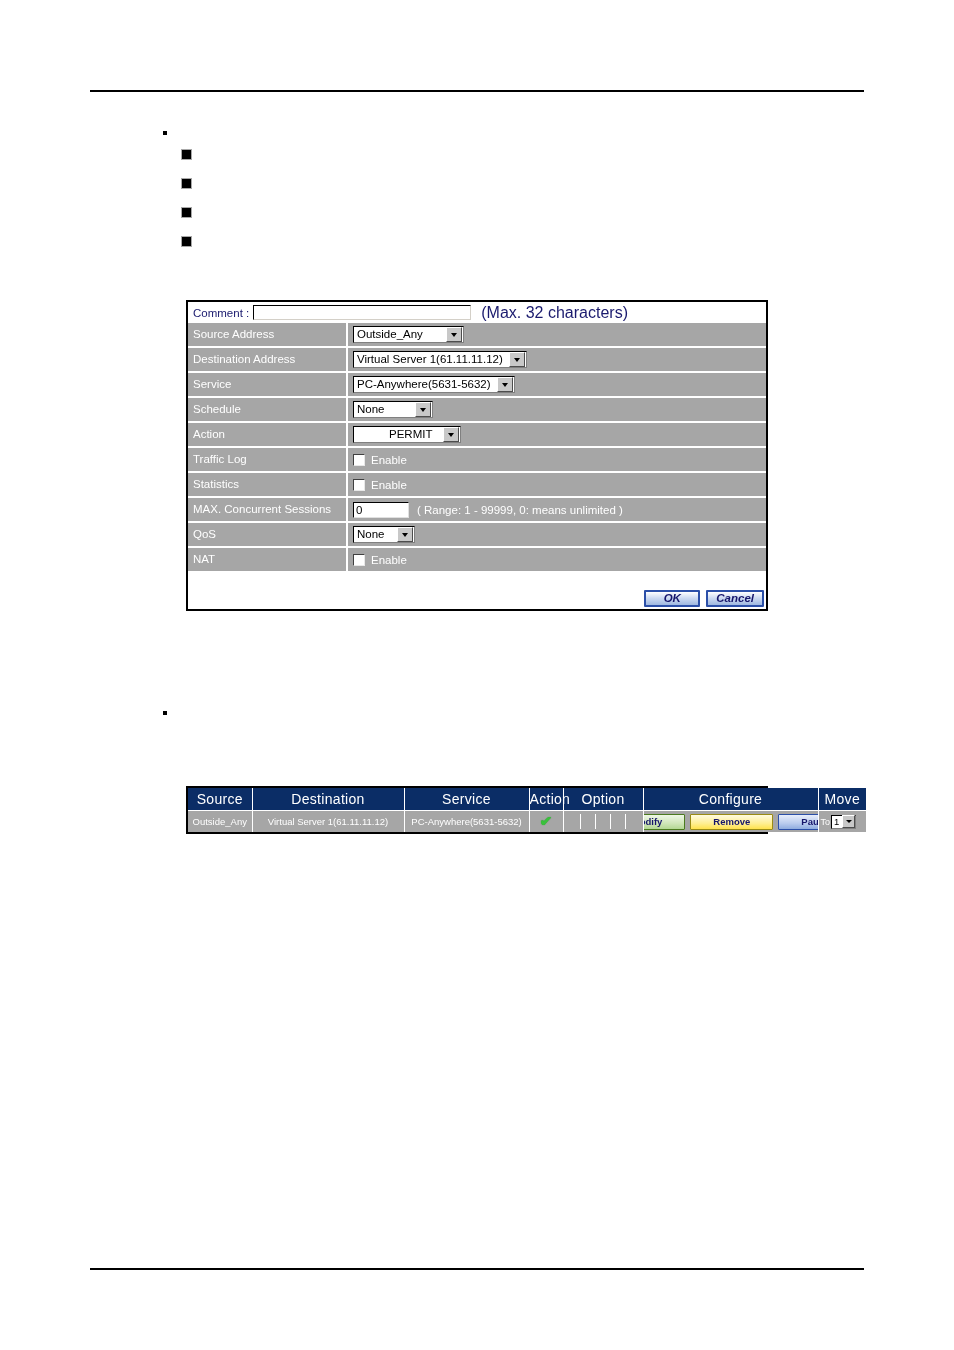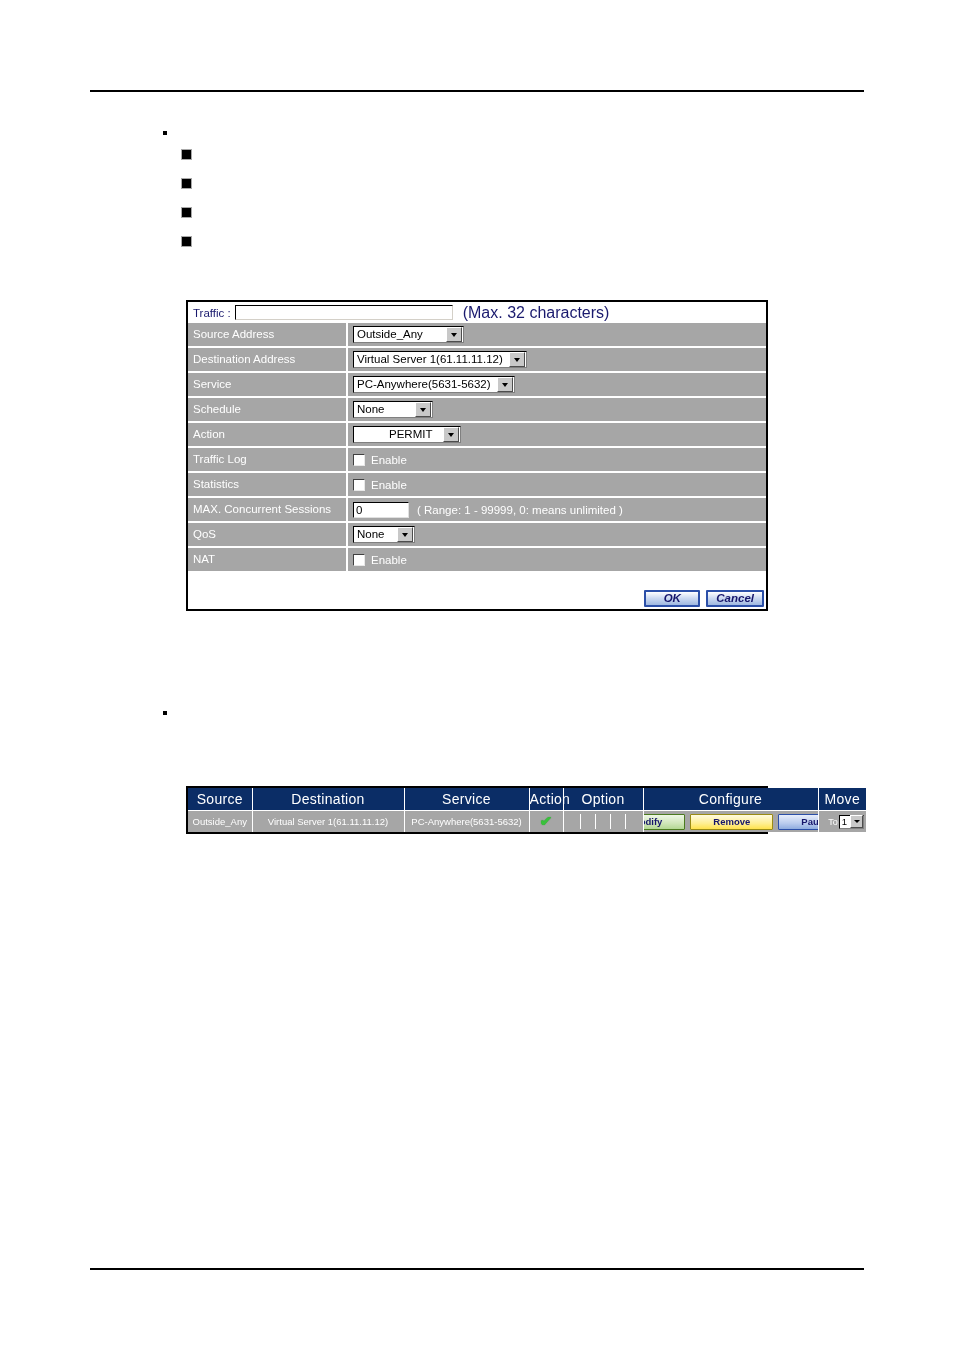--- a/index.html
+++ b/index.html
@@ -332,21 +332,21 @@
   }
   .btn-pause {
     background: linear-gradient(to bottom,#e8eefb 0%, #b9cbee 60%, #8facdf 100%);
     border: 1.5px solid #2b4fa8;
   }
 
   .move-cell { padding: 2px 2px !important; }
   .move-wrap {
     display: flex;
     align-items: center;
-    justify-content: flex-end;
+    justify-content: flex-start;
     gap: 1px;
   }
   .move-to { color: #ffffff; font-size: 9px; }
   .sel-mini {
     display: inline-flex;
     align-items: center;
     background: #ffffff;
     border: 1px solid #000;
     border-right-color: #808080;
     border-bottom-color: #808080;
@@ -392,21 +392,21 @@
 <div class="bullet-square" style="left:181px; top:149px;"></div>
 <div class="bullet-square" style="left:181px; top:178px;"></div>
 <div class="bullet-square" style="left:181px; top:207px;"></div>
 <div class="bullet-square" style="left:181px; top:236px;"></div>
 
 <div class="bullet-round" style="left:163px; top:711px;"></div>
 
 <div id="policy-form">
 
   <div class="comment-row">
-    <span class="comment-label">Traffic :</span>
+    <span class="comment-label">Comment :</span>
     <input class="comment-input" type="text" value="" style="">
     <span class="comment-hint">(Max. 32 characters)</span>
   </div>
 
 
   <div class="form-row">
     <div class="lbl">Source Address</div>
     <div class="val">
       <span class="sel w-source">
         <span class="txt">Outside_Any</span>

